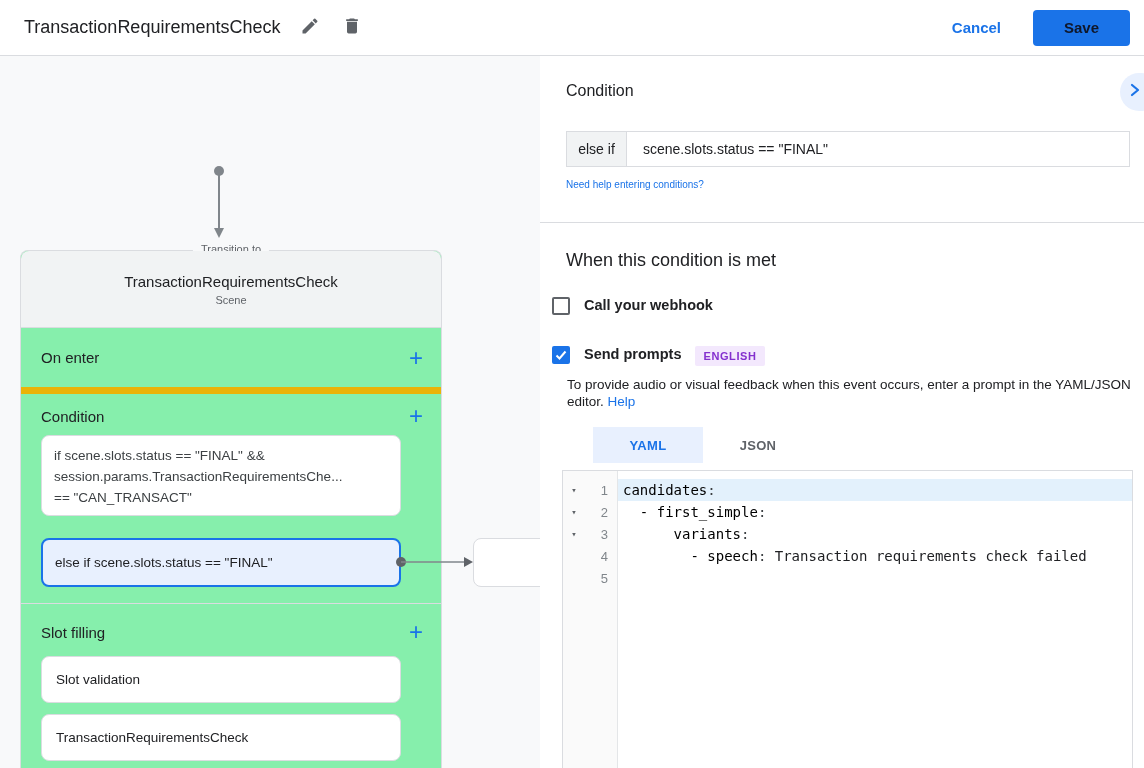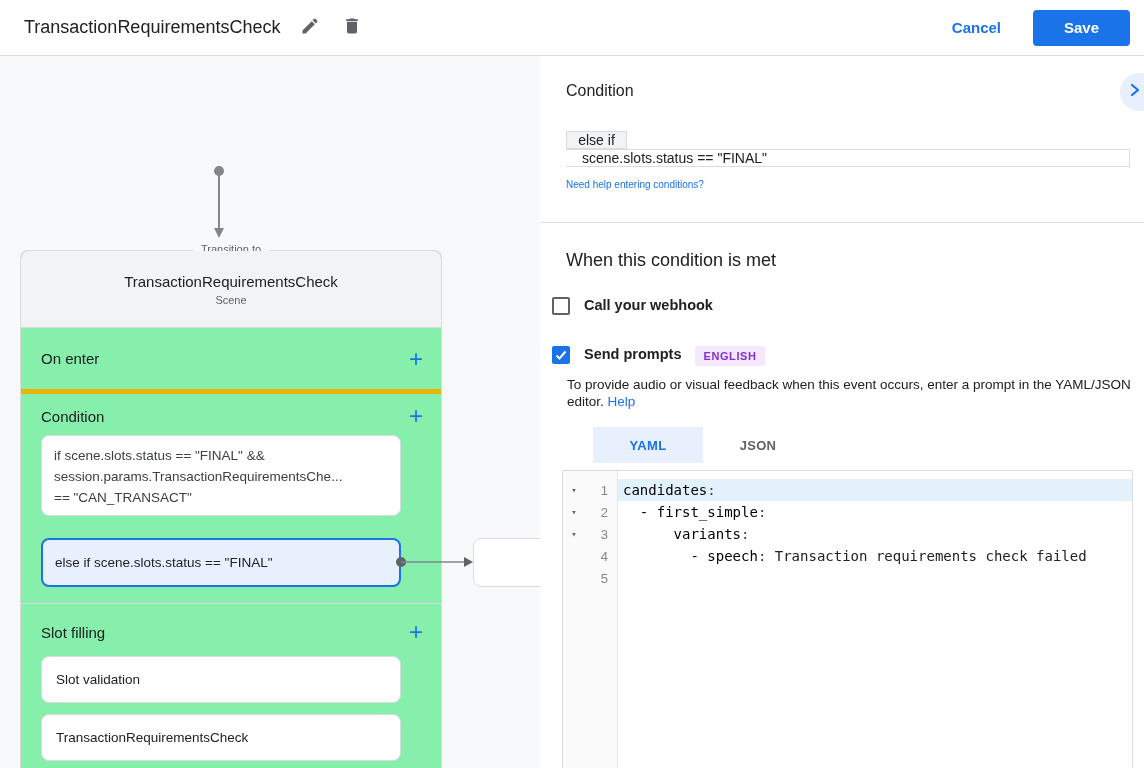--- a/index.html
+++ b/index.html
@@ -7,42 +7,42 @@
               font-family:"Liberation Sans", sans-serif; color:#202124; }
 
   
   .topbar { position:absolute; left:0; top:0; width:1144px; height:56px; background:#fff;
             border-bottom:1px solid #dadce0; display:flex; align-items:center; z-index:30; }
   .topbar-title { font-size:18px; color:#202124; margin-left:24px; }
   .icon-btn { width:24px; height:24px; margin-left:18px; display:flex; align-items:center;
               justify-content:center; cursor:pointer; }
   .topbar-actions { margin-left:auto; display:flex; align-items:center; margin-right:14px; }
   .cancel-link { color:#1a73e8; font-size:15px; font-weight:bold; margin-right:32px; cursor:pointer; }
-  .save-btn { background:#1a73e8; color:#ffffff; font-size:15px; font-weight:bold; border:none;
+  .save-btn { background:#1a73e8; color:#0f172a; font-size:15px; font-weight:bold; border:none;
               border-radius:4px; width:97px; height:36px; cursor:pointer; }
 
   
   .canvas { position:absolute; left:0; top:56px; width:540px; height:712px; background:#f8f9fa; z-index:1; }
   .legend { position:absolute; top:-8px; left:50%; transform:translateX(-50%);
             font-size:11px; color:#5f6368; background:#f8f9fa; padding:0 8px; white-space:nowrap; }
 
   .from-box { position:absolute; left:88px; top:28px; width:262px; height:84px; background:#fff;
               border:1px solid #c4c7cb; border-radius:8px; display:flex; align-items:center;
               justify-content:center; }
   .from-box .content { font-size:15px; color:#202124; }
 
   .scene-card { position:absolute; left:20px; top:194px; width:422px; height:518px; background:#86efac;
                 border:1px solid #dadce0; border-bottom:none; border-radius:8px 8px 0 0; }
   .scene-header { position:absolute; left:0; top:0; width:100%; height:77px; background:#f1f3f4;
                   border-bottom:1px solid #dadce0; border-radius:8px 8px 0 0; text-align:center; }
   .scene-title { font-size:15px; color:#202124; margin-top:22px; }
   .scene-subtitle { font-size:11px; color:#5f6368; margin-top:4px; }
 
   .row-on-enter { position:absolute; left:0; top:77px; width:100%; height:66px;
-                  border-bottom:5px solid #eab308; display:flex; align-items:center;
+                  border-bottom:7px solid #eab308; display:flex; align-items:center;
                   justify-content:space-between; padding:0 18px 0 20px; }
   .section-label { font-size:15px; color:#202124; }
   .plus-icon { color:#1a73e8; font-size:24px; font-weight:300; line-height:20px; cursor:pointer; }
 
   .sec-condition { position:absolute; left:0; top:143px; width:100%; height:210px;
                    border-bottom:1px solid #dadce0; }
   .sec-head { position:absolute; top:12px; left:20px; right:18px; display:flex;
               align-items:center; justify-content:space-between; }
   .cond-box1 { position:absolute; left:20px; top:41px; width:360px; height:81px; background:#fff;
                border:1px solid #dadce0; border-radius:8px; padding:9px 12px; font-size:13.5px;
@@ -61,21 +61,21 @@
                 border:1px solid #dadce0; border-radius:8px; }
 
   
   .panel { position:absolute; left:540px; top:56px; width:604px; height:712px; background:#fff;
            overflow:hidden; z-index:10; }
   .panel-title { position:absolute; left:26px; top:26px; font-size:16px; color:#202124; }
   .collapse-pill { position:absolute; left:580px; top:17px; width:40px; height:38px;
                    border-radius:19px; background:#e8f0fe; display:flex; align-items:center;
                    padding-left:10px; cursor:pointer; }
 
-  .cond-input { position:absolute; left:26px; top:75px; width:564px; height:36px; display:flex;flex-direction:column; }
+  .cond-input { position:absolute; left:26px; top:75px; width:564px; height:36px; display:flex; }
   .cond-prefix { width:61px; background:#f1f3f4; border:1px solid #dadce0; display:flex;
                  align-items:center; justify-content:center; font-size:14px; color:#202124; }
   .cond-value { flex:1; background:#fff; border:1px solid #dadce0; border-left:none; display:flex;
                 align-items:center; padding-left:16px; font-size:14px; color:#202124; cursor:text; }
   .help-cond-link { position:absolute; left:26px; top:123px; font-size:10px; color:#1a73e8; cursor:pointer; }
 
   .panel-divider { position:absolute; left:0; top:166px; width:604px; height:1px; background:#dadce0; }
 
   .when-title { position:absolute; left:26px; top:194px; font-size:18px; font-weight:400; color:#202124; }
 

